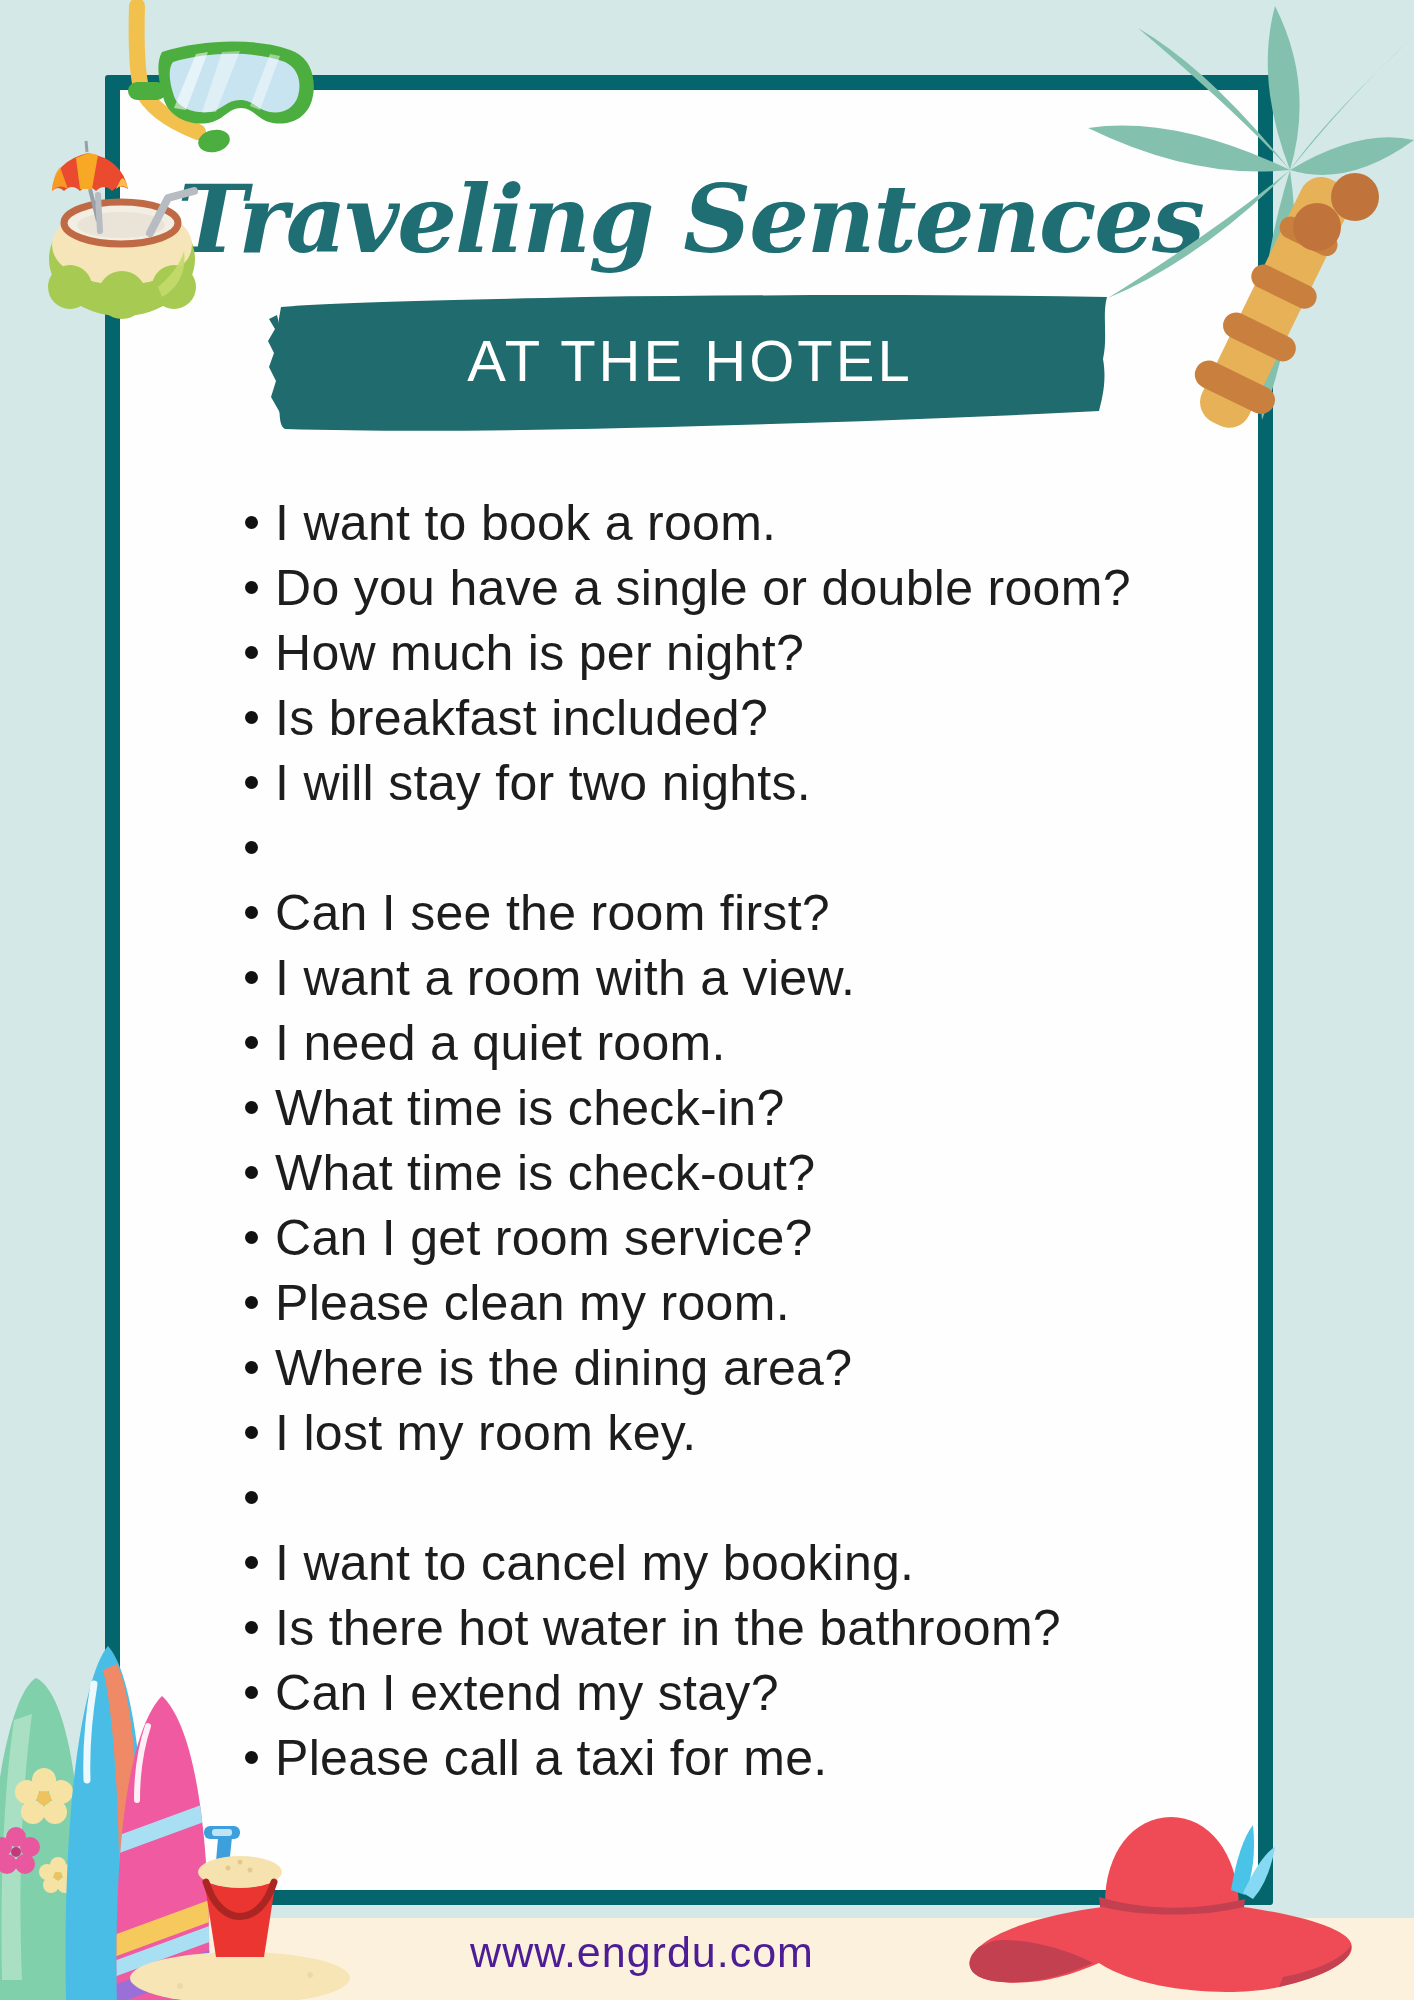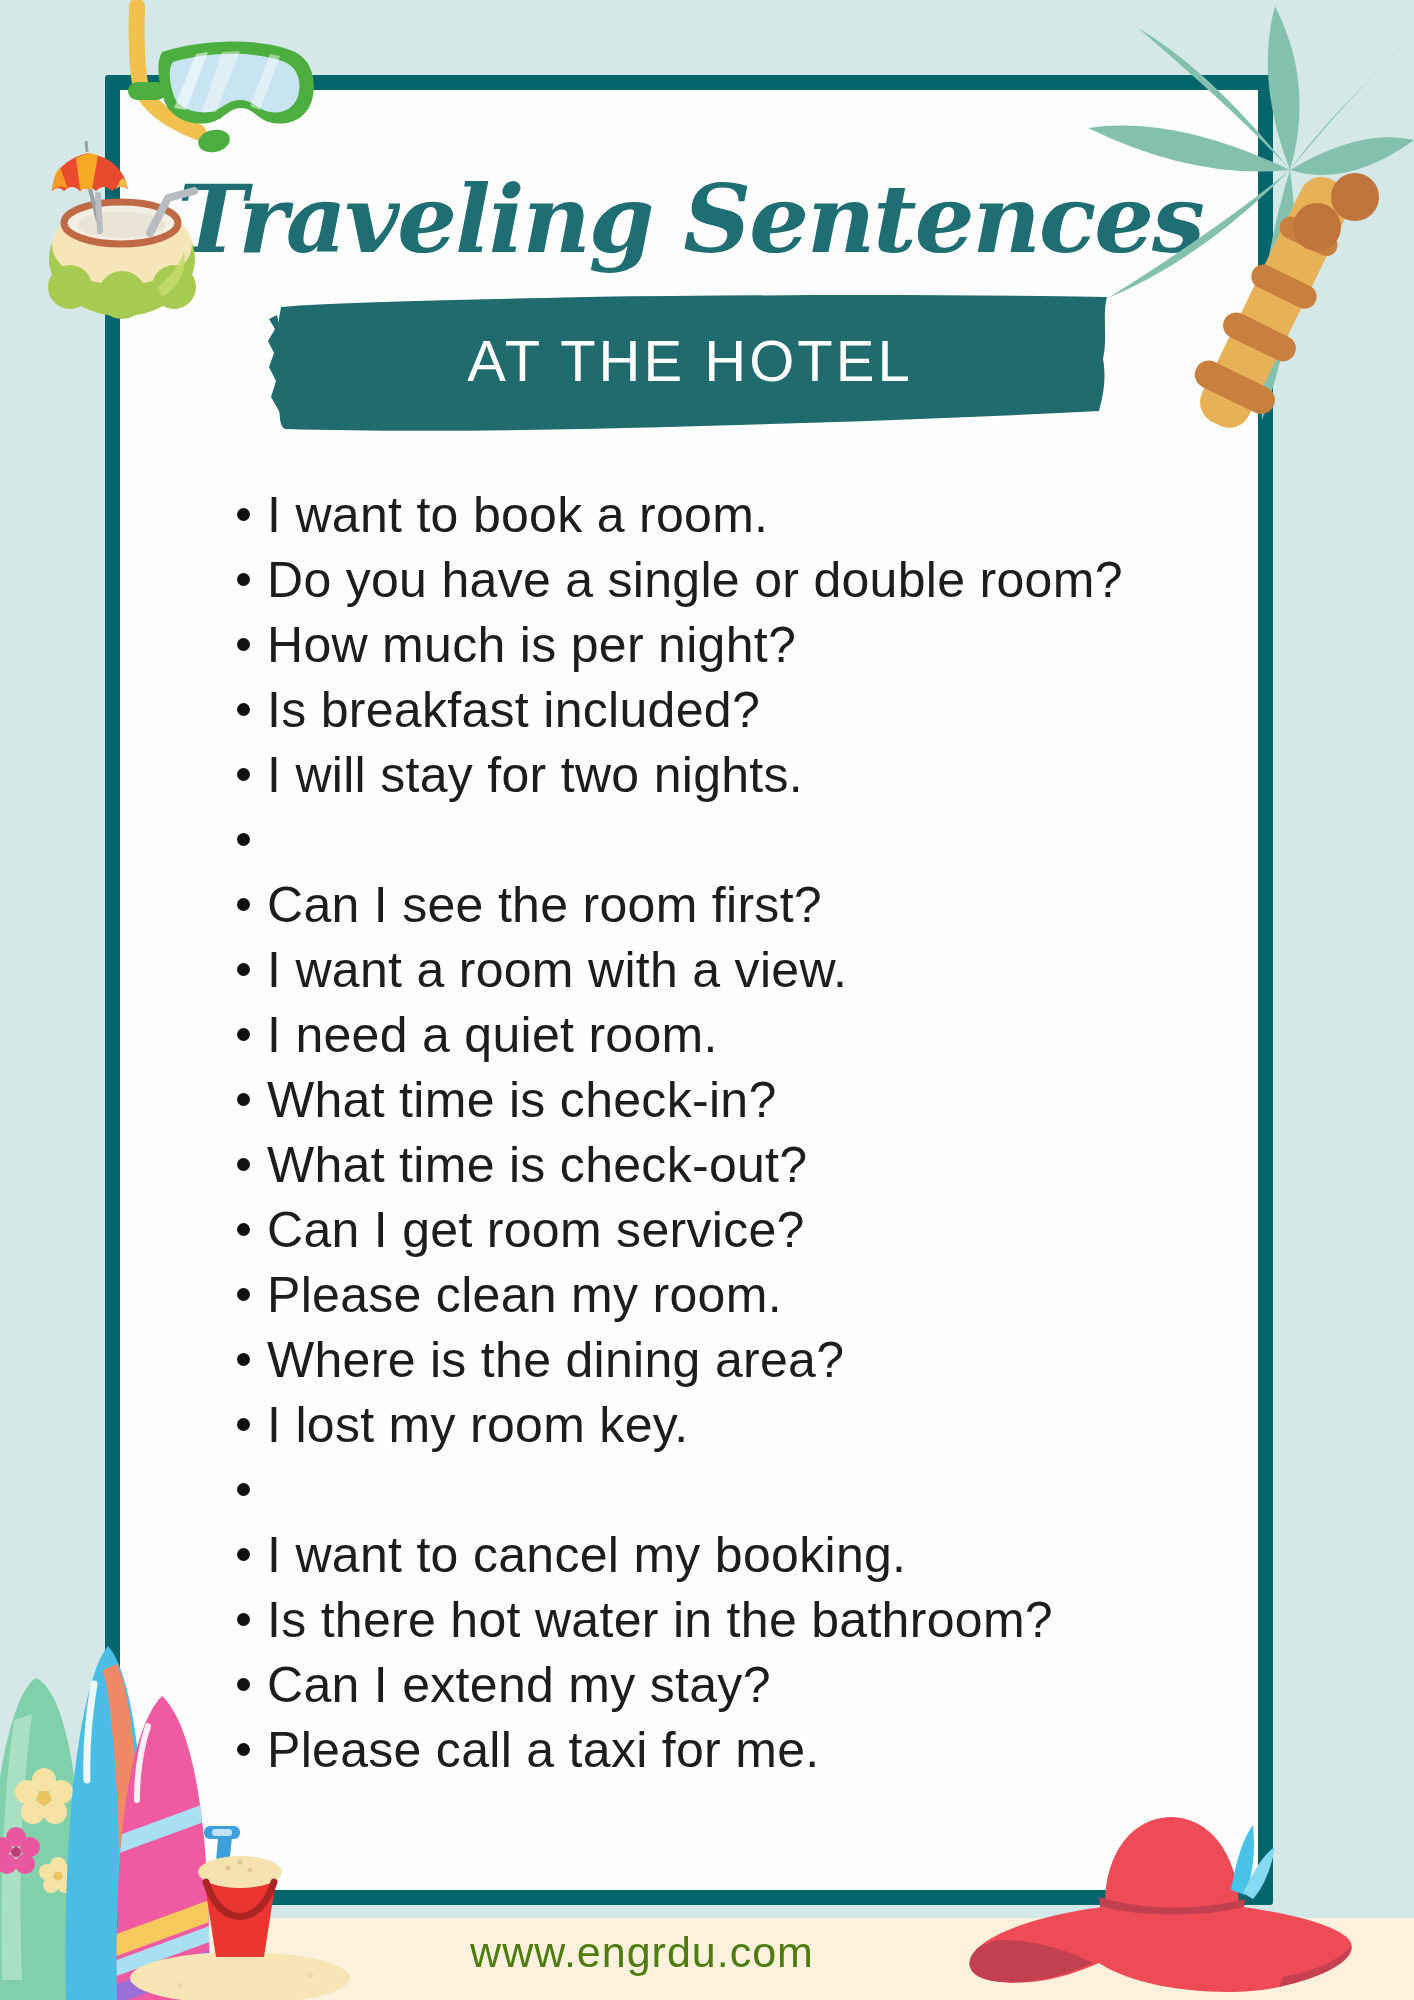--- a/index.html
+++ b/index.html
@@ -27,35 +27,35 @@
     margin-top:12px;
   }
   .banner-svg{position:absolute;left:265px;top:285px;width:850px;height:150px;}
   .banner-label{
     position:absolute;left:265px;top:285px;width:850px;height:150px;
     display:flex;align-items:center;justify-content:center;
     color:#ffffff;font-size:58px;font-weight:400;letter-spacing:3px;
   }
   .sentence-list{
     position:absolute;left:237px;top:482px;width:1010px;
-    margin:0;padding:0;list-style:none;
+    margin:8px;padding:0;list-style:none;
   }
   .sentence-list li{
     height:65px;display:flex;align-items:center;
   }
   .sentence-list .dot{
     width:13px;height:13px;border-radius:50%;background:#111111;
     margin-right:17px;flex:0 0 auto;
   }
   .sentence-list .txt{
     font-size:50px;color:#1d1d1d;letter-spacing:0.3px;white-space:nowrap;
   }
   .footer-site{
     position:absolute;left:242px;top:1928px;width:800px;
-    text-align:center;font-size:43px;color:#4d7c0f;letter-spacing:1px;
+    text-align:center;font-size:43px;color:#4c1d95;letter-spacing:1px;
   }
   svg{position:absolute;display:block;}
   .palm{left:1080px;top:0;}
   .mask{left:110px;top:0;}
   .coco{left:40px;top:125px;}
   .boards{left:0;top:1630px;}
   .hat{left:905px;top:1795px;}
 </style>
 </head>
 <body>

